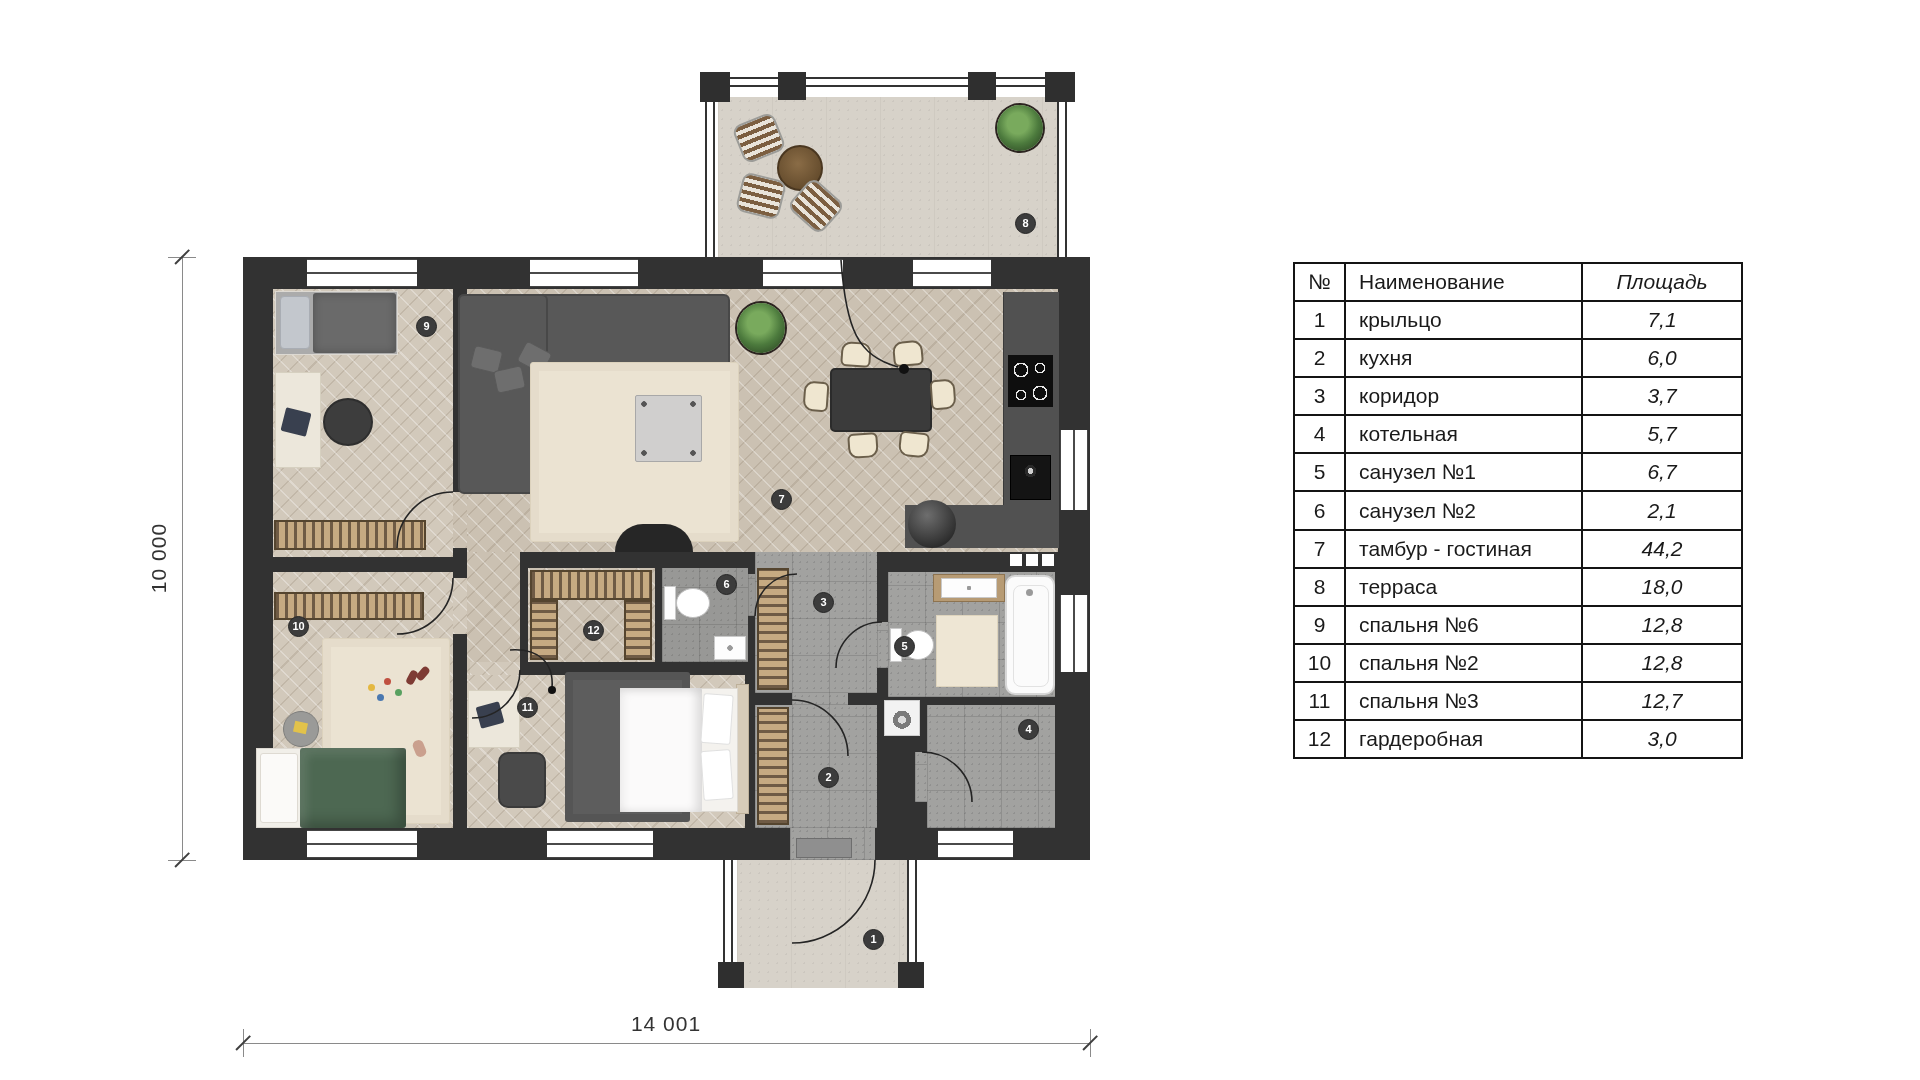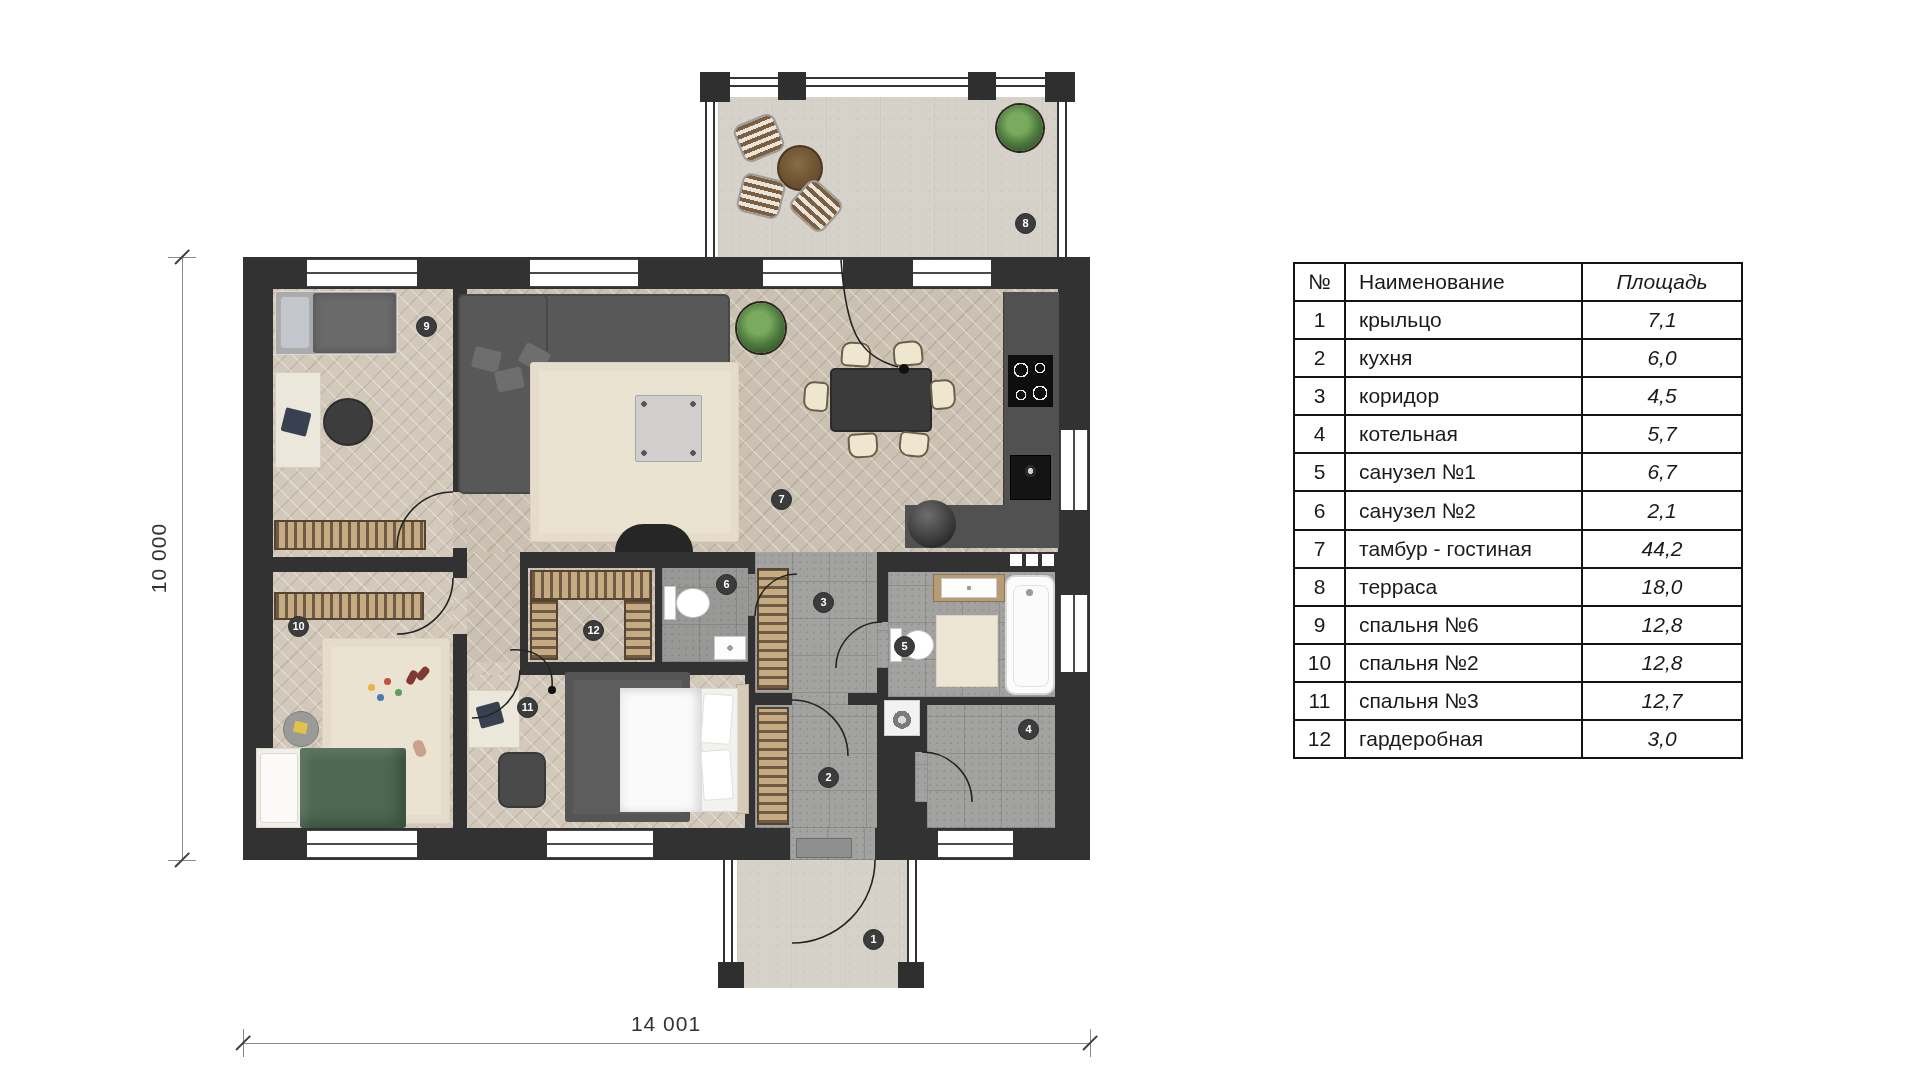--- a/index.html
+++ b/index.html
@@ -305,21 +305,21 @@
         <div class="lcell c-area">7,1</div>
       </div>
       <div class="lrow">
         <div class="lcell c-num">2</div>
         <div class="lcell c-name">кухня</div>
         <div class="lcell c-area">6,0</div>
       </div>
       <div class="lrow">
         <div class="lcell c-num">3</div>
         <div class="lcell c-name">коридор</div>
-        <div class="lcell c-area">4,5</div>
+        <div class="lcell c-area">3,7</div>
       </div>
       <div class="lrow">
         <div class="lcell c-num">4</div>
         <div class="lcell c-name">котельная</div>
         <div class="lcell c-area">5,7</div>
       </div>
       <div class="lrow">
         <div class="lcell c-num">5</div>
         <div class="lcell c-name">санузел №1</div>
         <div class="lcell c-area">6,7</div>

